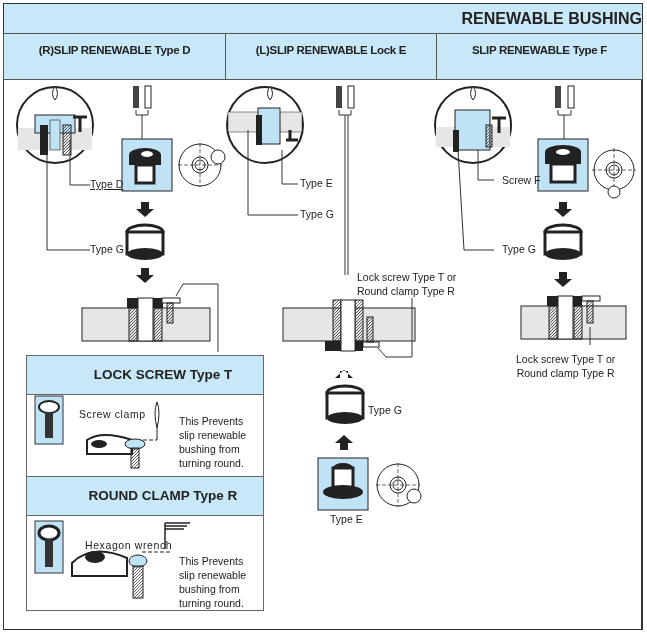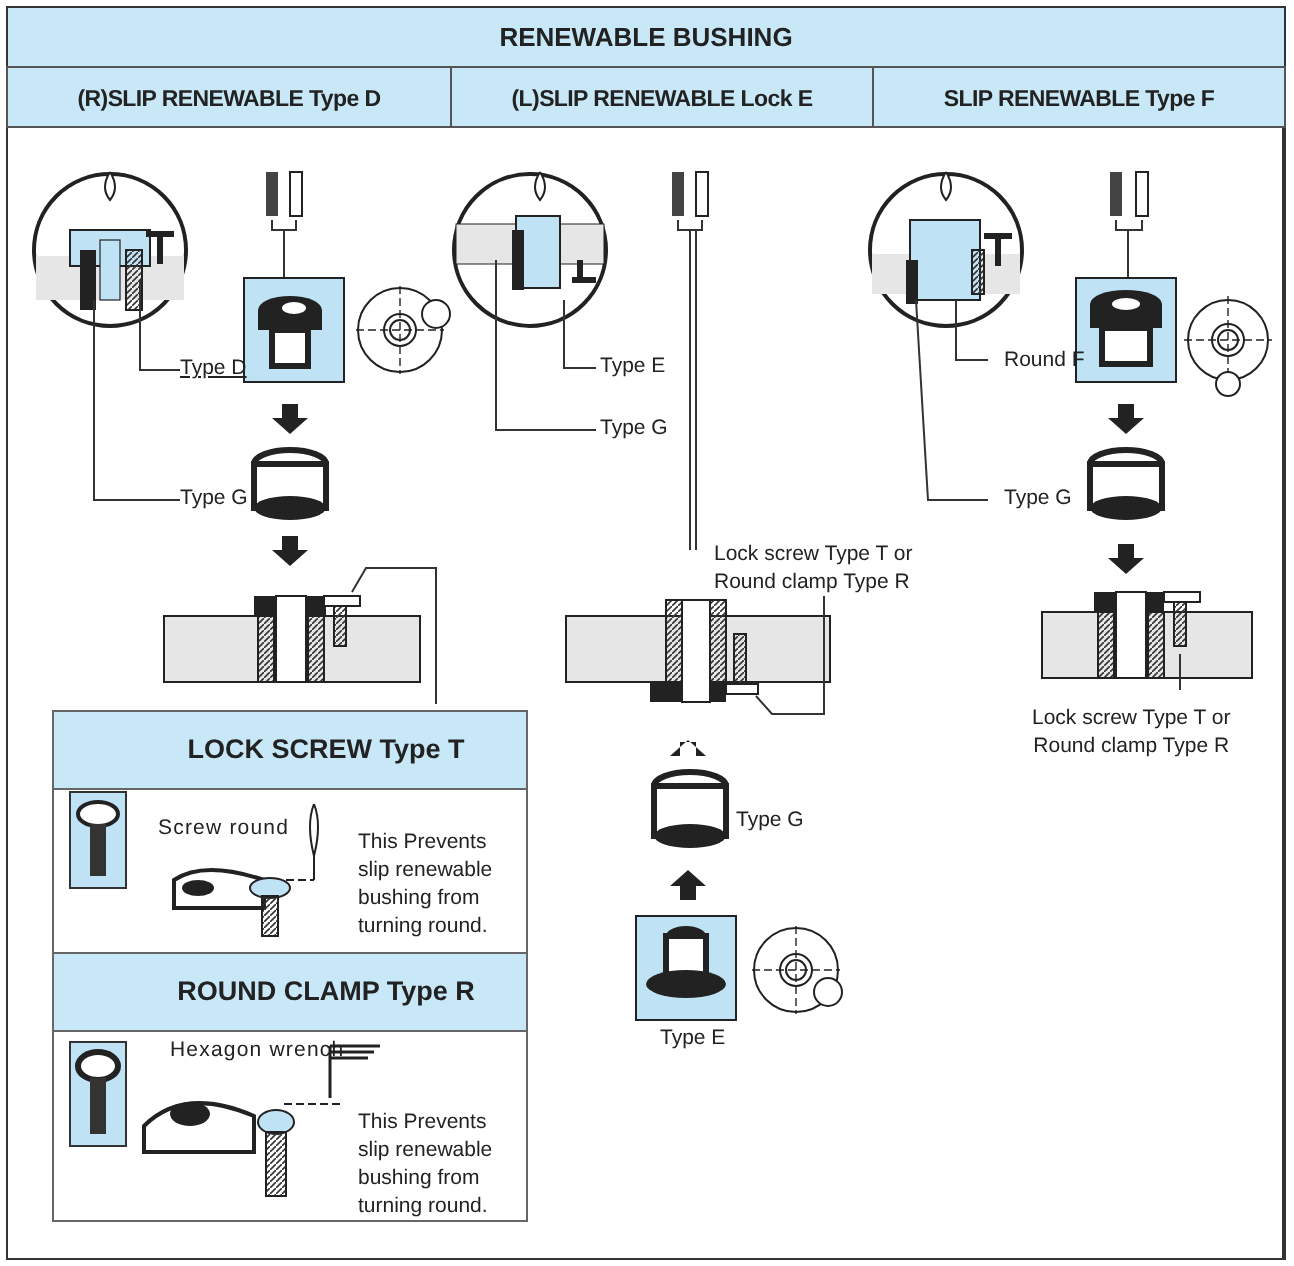--- a/index.html
+++ b/index.html
@@ -1,19 +1,19 @@
 <!DOCTYPE html>
 <html><head>
 <meta charset="utf-8">
 <style>
   html, body { margin:0; padding:0; background:#fff; }
   body { width:647px; height:633px; position:relative; overflow:hidden; font-family:"Liberation Sans", sans-serif; color:#222; }
   .frame { position:absolute; left:3px; top:3px; width:640px; height:627px; border:1.5px solid #333; border-right-width:2px; box-sizing:border-box; }
-  .hdr { position:absolute; left:3px; top:3px; width:640px; height:31px; background:#c8e8f8; border:1.5px solid #333; box-sizing:border-box; text-align:center; font-weight:bold; font-size:13px; line-height:29px; }
-  .subhdr { position:absolute; top:33px; height:31px; background:#c8e8f8; border:1px solid #555; box-sizing:border-box; text-align:center; font-weight:bold; font-size:11.5px; line-height:33px; letter-spacing:-0.3px; }
+  .hdr { position:absolute; left:3px; top:3px; width:640px; height:31px; background:#c8e8f8; border:1.5px solid #333; box-sizing:border-box; text-align:right; font-weight:bold; font-size:16px; line-height:29px; }
+  .subhdr { position:absolute; top:33px; height:47px; background:#c8e8f8; border:1px solid #555; box-sizing:border-box; text-align:center; font-weight:bold; font-size:11.5px; line-height:33px; letter-spacing:-0.3px; }
   .lbl { position:absolute; font-size:10.5px; color:#222; white-space:nowrap; }
   .lbl2 { position:absolute; font-size:10.5px; color:#222; line-height:14px; }
   .box { position:absolute; border:1px solid #666; box-sizing:border-box; background:#fff; }
   .boxhdr { position:absolute; left:0; right:0; top:0; height:38px; background:#c8e8f8; border-bottom:1px solid #666; text-align:center; font-weight:bold; font-size:13.5px; line-height:38px;padding-left:36px; }
   svg { position:absolute; overflow:visible; }
   .ln { stroke:#333; stroke-width:1; fill:none; }
 </style>
 </head>
 <body>
 
@@ -91,21 +91,21 @@
     <rect x="8" y="40" width="28" height="48" fill="#bfe3f5" stroke="#333"></rect>
     <ellipse cx="22" cy="51" rx="10" ry="6" fill="#fff" stroke="#222" stroke-width="2"></ellipse>
     <rect x="18" y="56" width="8" height="26" fill="#333"></rect>
     <path d="M130 46 q-4 10 0 26 q4 -16 0 -26 M130 72 v12" stroke="#222" fill="#fff"></path>
     <path d="M110 84 h20" stroke="#222" stroke-dasharray="4 2"></path>
     <path d="M60 84 q15 -10 45 0 v14 h-45 z" fill="#fff" stroke="#222" stroke-width="2"></path>
     <ellipse cx="72" cy="88" rx="8" ry="4" fill="#222"></ellipse>
     <ellipse cx="108" cy="88" rx="10" ry="5" fill="#bfe3f5" stroke="#222"></ellipse>
     <rect x="104" y="92" width="8" height="20" fill="url(#thr)" stroke="#222"></rect>
   </svg>
-  <div class="lbl" style="left:52px;top:52px;letter-spacing:0.6px;">Screw round</div>
+  <div class="lbl" style="left:52px;top:52px;letter-spacing:0.6px;">Screw clamp</div>
   <div class="lbl2" style="left:152px;top:58px;">
     <div>This Prevents</div>
     <div>slip renewable</div>
     <div>bushing from</div>
     <div>turning round.</div>
   </div>
 </div>
 
 <div class="box" style="left:26px;top:476px;width:238px;height:135px;">
   <div class="boxhdr">ROUND CLAMP  Type R</div>
@@ -113,21 +113,21 @@
     <rect x="8" y="44" width="28" height="52" fill="#bfe3f5" stroke="#333"></rect>
     <ellipse cx="22" cy="56" rx="10" ry="7" fill="#fff" stroke="#222" stroke-width="3"></ellipse>
     <rect x="18" y="62" width="8" height="28" fill="#333"></rect>
     <path d="M138 46 h25 M138 49 h22 M138 52 h19 M138 46 v26" stroke="#222" stroke-width="1.5" fill="none"></path>
     <path d="M115 75 h30" stroke="#222" stroke-dasharray="4 2"></path>
     <path d="M45 86 q20 -20 55 -5 v18 h-55 z" fill="#fff" stroke="#222" stroke-width="2"></path>
     <ellipse cx="68" cy="80" rx="10" ry="6" fill="#222"></ellipse>
     <ellipse cx="111" cy="84" rx="9" ry="6" fill="#bfe3f5" stroke="#222"></ellipse>
     <rect x="106" y="89" width="10" height="32" fill="url(#thr)" stroke="#222"></rect>
   </svg>
-  <div class="lbl" style="left:58px;top:42px;letter-spacing:0.6px;">Hexagon wrench</div>
+  <div class="lbl" style="left:58px;top:62px;letter-spacing:0.6px;">Hexagon wrench</div>
   <div class="lbl2" style="left:152px;top:77px;">
     <div>This Prevents</div>
     <div>slip renewable</div>
     <div>bushing from</div>
     <div>turning round.</div>
   </div>
 </div>
 
 <svg width="647" height="633" style="left:0;top:0;">
   <g>
@@ -228,18 +228,18 @@
     <rect x="521" y="306" width="105" height="33" fill="#e6e6e6" stroke="#222"></rect>
     <rect x="547" y="296" width="35" height="10" fill="#222"></rect>
     <rect x="549" y="306" width="8" height="33" fill="url(#thr)" stroke="#222"></rect>
     <rect x="574" y="306" width="8" height="33" fill="url(#thr)" stroke="#222"></rect>
     <rect x="558" y="296" width="15" height="43" fill="#fff" stroke="#222"></rect>
     <rect x="582" y="296" width="18" height="5" fill="#fff" stroke="#222"></rect>
     <rect x="587" y="301" width="6" height="22" fill="url(#thr)" stroke="#222"></rect>
   </g>
   <path class="ln" d="M590 345 V327"></path>
 </svg>
-<div class="lbl" style="left:502px;top:174px;">Round F</div>
+<div class="lbl" style="left:502px;top:174px;">Screw F</div>
 <div class="lbl" style="left:502px;top:243px;">Type G</div>
 <div class="lbl2" style="left:516px;top:352px;text-align:center;">
   <div>Lock screw Type T or</div>
   <div>Round clamp Type R</div>
 </div>
 
 </body></html>

